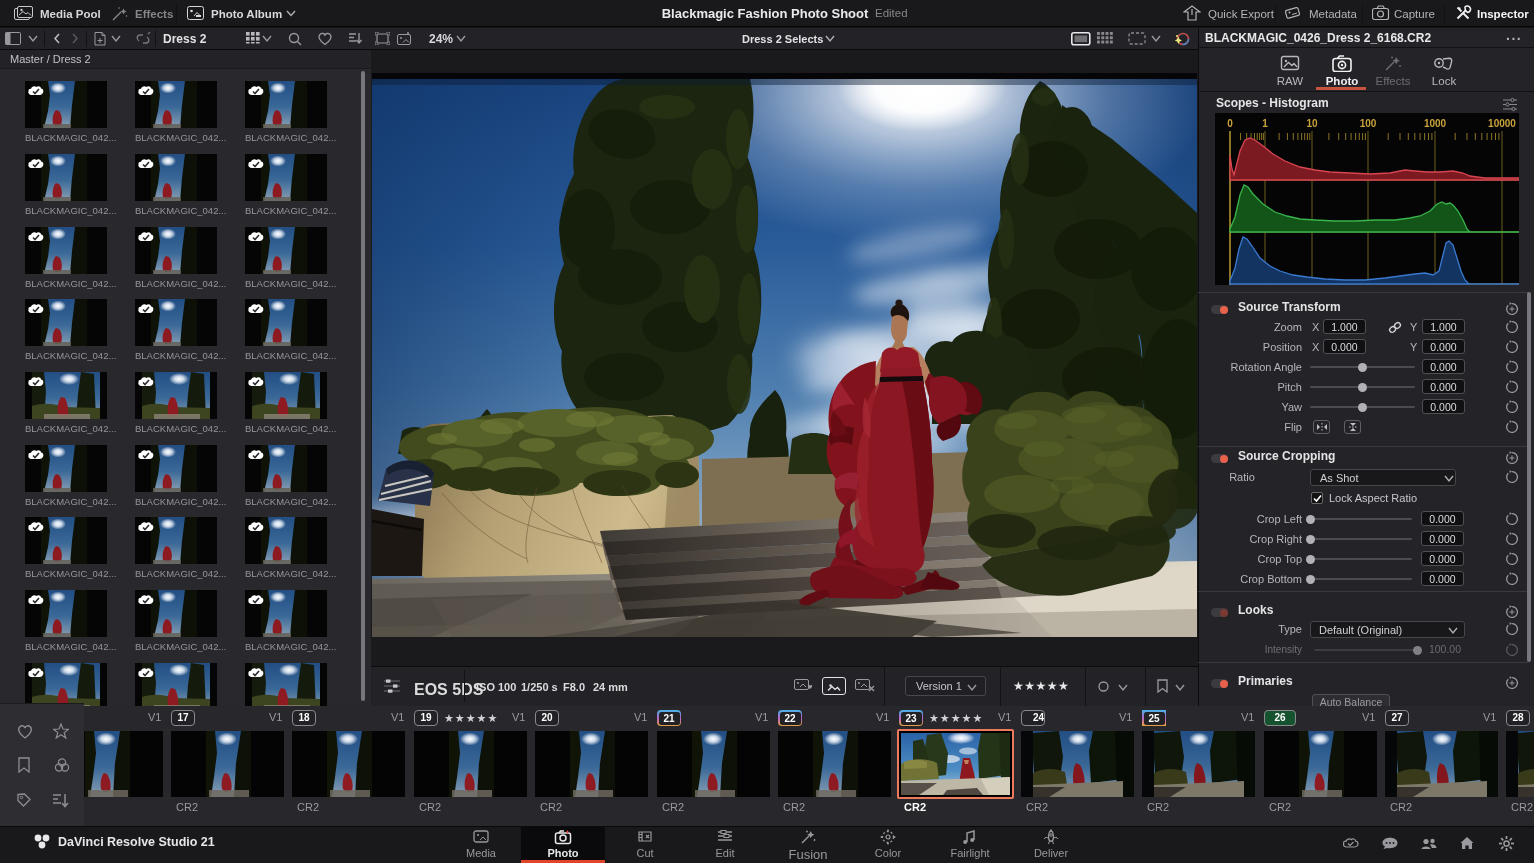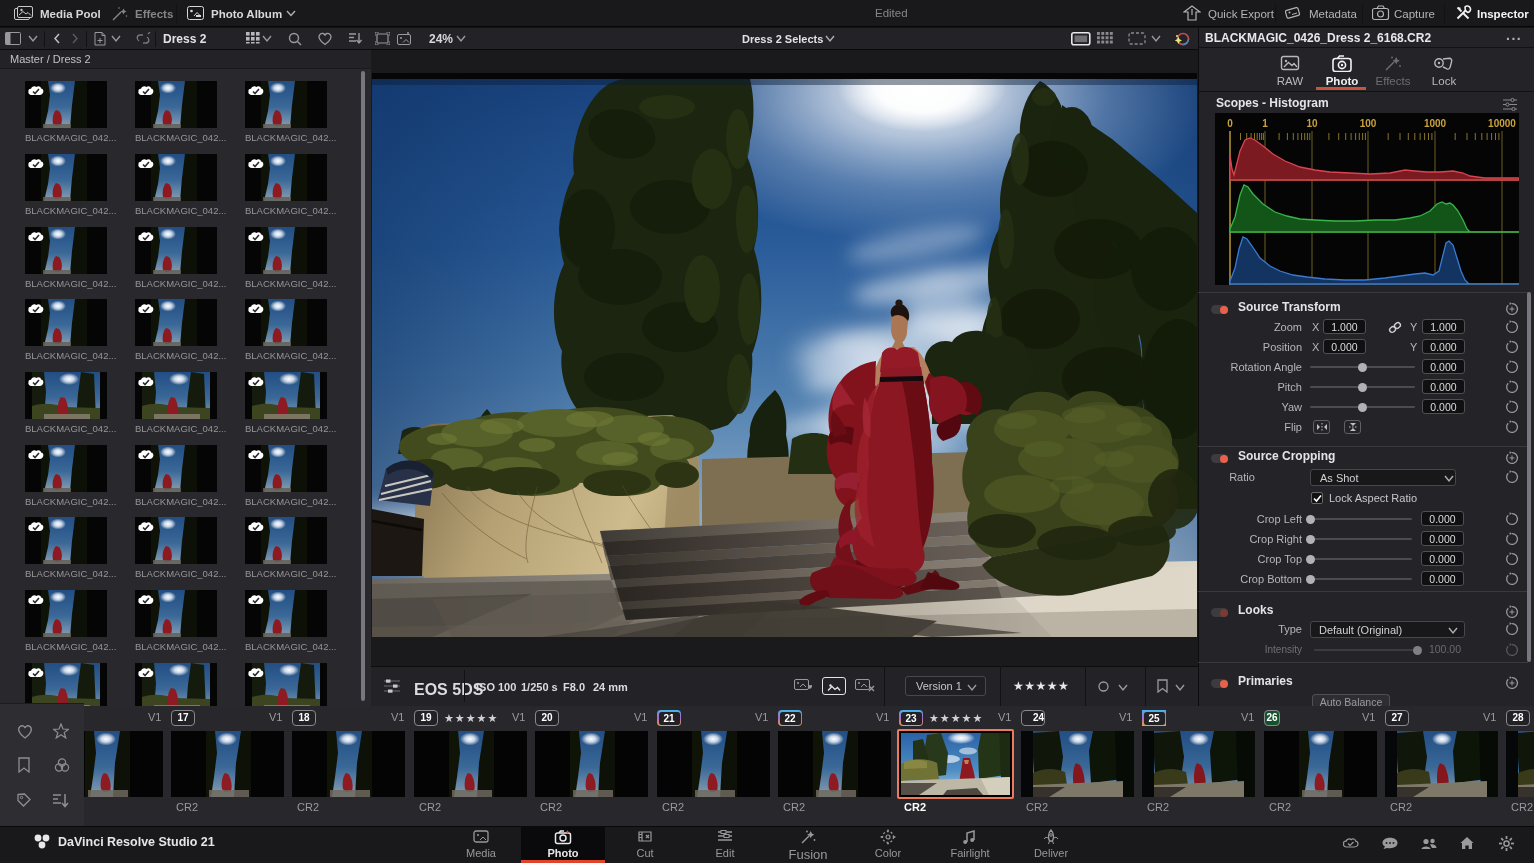--- a/index.html
+++ b/index.html
@@ -109,20 +109,21 @@
 <svg class="abs" style="left:187px;top:6px" width="17" height="14" viewBox="0 0 17 14">
 <rect x="0.5" y="0.5" width="16" height="13" rx="2" fill="none" stroke="#d8d8dc"></rect>
 <circle cx="4.5" cy="5" r="1.3" fill="#d8d8dc"></circle>
       <path d="M7 10 L10 6.5 L13.5 10" stroke="#d8d8dc" fill="none"></path>
       <rect x="9" y="9" width="5" height="2" fill="#d8d8dc"></rect>
 </svg>
 <div class="abs" style="left:211px;top:8px;font-size:11.5px;font-weight:bold;color:#d8d8dc;">Photo Album</div>
 <svg class="abs" style="left:286px;top:10px" width="10" height="7" viewBox="0 0 10 7">
       <path d="M1 1 L5 5.5 L9 1" stroke="#b0b0b4" stroke-width="1.4" fill="none"></path>
     </svg>
+<div class="abs" style="left:560px;top:6px;width:410px;text-align:center;font-size:13px;font-weight:bold;color:#eaeaec;">Blackmagic Fashion Photo Shoot</div>
 <div class="abs" style="left:875px;top:7px;font-size:11.5px;color:#84848a;">Edited</div>
 <svg class="abs" style="left:1183px;top:5px" width="18" height="16" viewBox="0 0 18 16">
       <path d="M1 6 L5 6 L5 14 L13 14 L13 6 L17 6 L9 0 Z" fill="none" stroke="#b4b4b8" stroke-width="1.2" transform="translate(0,1)"></path>
       <path d="M9 4 L9 10" stroke="#b4b4b8" stroke-width="1.2"></path>
     </svg>
 <div class="abs" style="left:1208px;top:8px;font-size:11.5px;color:#b4b4b8;">Quick Export</div>
 <div class="abs vdiv" style="left:1275px;top:4px;height:19px;"></div>
 <svg class="abs" style="left:1285px;top:5px" width="18" height="16" viewBox="0 0 18 16">
       <rect x="1" y="4" width="13" height="8" rx="1.5" transform="rotate(-16 7 8)" fill="none" stroke="#b4b4b8" stroke-width="1.2"></rect>
       <circle cx="4.5" cy="7.5" r="1" fill="#b4b4b8"></circle>
@@ -945,21 +946,21 @@
 <div class="abs" style="left:1142px;top:710px;width:24px;height:16px;border-radius:0;background:linear-gradient(180deg,#46b4e8,#b664c8,#e8a23c);padding:1.5px;">
       <div style="width:100%;height:100%;border-radius:2.5px;background:#222226;color:#fff;font-size:10px;font-weight:bold;text-align:center;line-height:13px;">25</div>
     </div>
 <div class="abs" style="left:1142px;top:731px;width:113px;height:66px;background:#000;">
       <svg width="113" height="66">
         <use href="#fthumbW"></use>
       </svg>
     </div>
 <div class="abs" style="left:1147px;top:801px;font-size:11px;color:#9a9a9e;">CR2</div>
 <div class="abs" style="left:1241px;top:711px;font-size:11px;color:#9a9a9e;">V1</div>
-<div class="abs" style="left:1264px;top:710px;width:16px;height:16px;border-radius:4px;border:1.5px solid #8a8a8e;background:#14532d;color:#fff;font-size:10px;font-weight:bold;text-align:center;line-height:13px;">26</div>
+<div class="abs" style="left:1264px;top:710px;width:32px;height:16px;border-radius:4px;border:1.5px solid #8a8a8e;background:#14532d;color:#fff;font-size:10px;font-weight:bold;text-align:center;line-height:13px;">26</div>
 <div class="abs" style="left:1264px;top:731px;width:113px;height:66px;background:#000;">
       <svg width="113" height="66">
         <use href="#fthumbA"></use>
       </svg>
     </div>
 <div class="abs" style="left:1269px;top:801px;font-size:11px;color:#9a9a9e;">CR2</div>
 <div class="abs" style="left:1362px;top:711px;font-size:11px;color:#9a9a9e;">V1</div>
 <div class="abs" style="left:1385px;top:710px;width:24px;height:16px;border-radius:4px;border:1.5px solid #8a8a8e;background:#222226;color:#fff;font-size:10px;font-weight:bold;text-align:center;line-height:13px;">27</div>
 <div class="abs" style="left:1385px;top:731px;width:113px;height:66px;background:#000;">
       <svg width="113" height="66">

